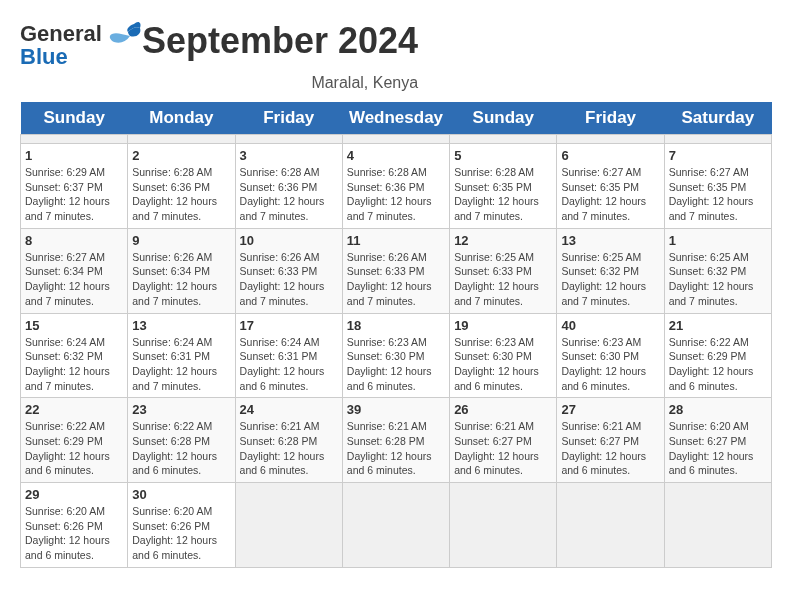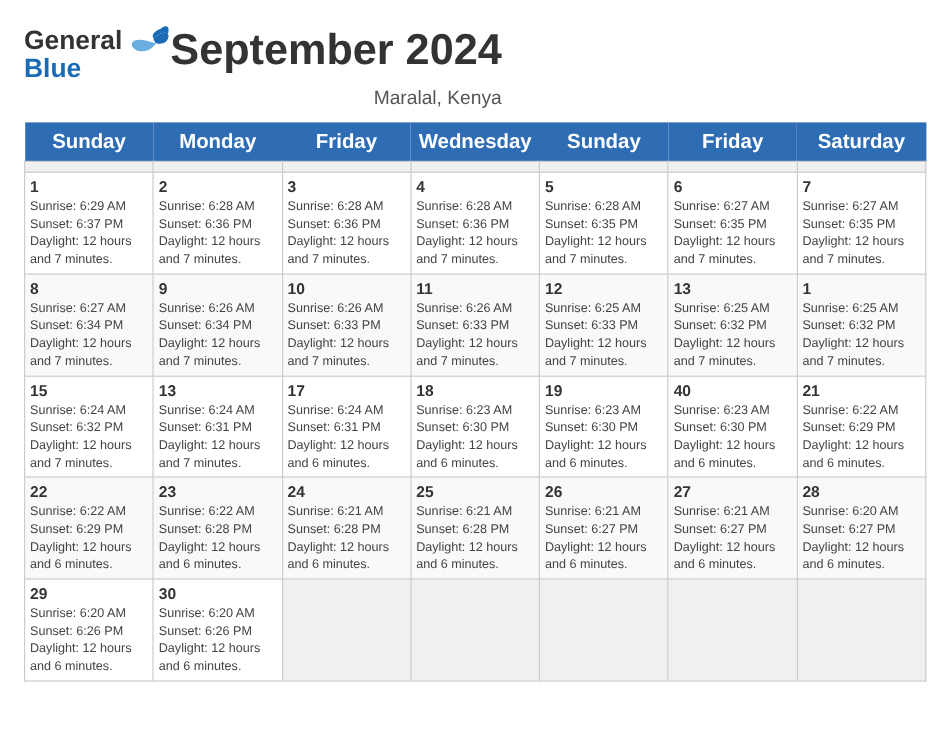--- a/index.html
+++ b/index.html
@@ -215,21 +215,21 @@
         </td>
         <td>
           <span class="day-num">23</span>
           <div class="day-info">Sunrise: 6:22 AM<br>Sunset: 6:28 PM<br>Daylight: 12 hours and 6 minutes.</div>
         </td>
         <td>
           <span class="day-num">24</span>
           <div class="day-info">Sunrise: 6:21 AM<br>Sunset: 6:28 PM<br>Daylight: 12 hours and 6 minutes.</div>
         </td>
         <td>
-          <span class="day-num">25</span>
+          <span class="day-num">39</span>
           <div class="day-info">Sunrise: 6:21 AM<br>Sunset: 6:28 PM<br>Daylight: 12 hours and 6 minutes.</div>
         </td>
         <td>
           <span class="day-num">26</span>
           <div class="day-info">Sunrise: 6:21 AM<br>Sunset: 6:27 PM<br>Daylight: 12 hours and 6 minutes.</div>
         </td>
         <td>
           <span class="day-num">27</span>
           <div class="day-info">Sunrise: 6:21 AM<br>Sunset: 6:27 PM<br>Daylight: 12 hours and 6 minutes.</div>
         </td>

